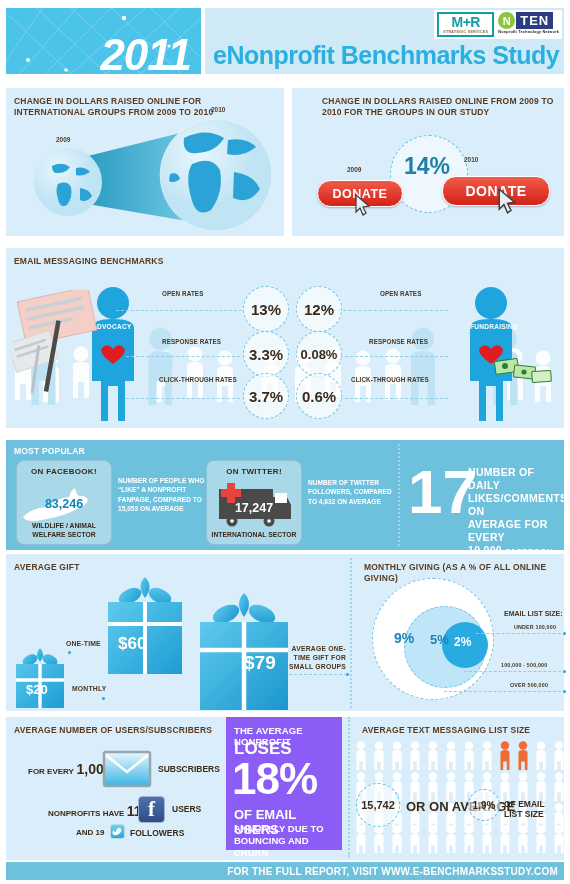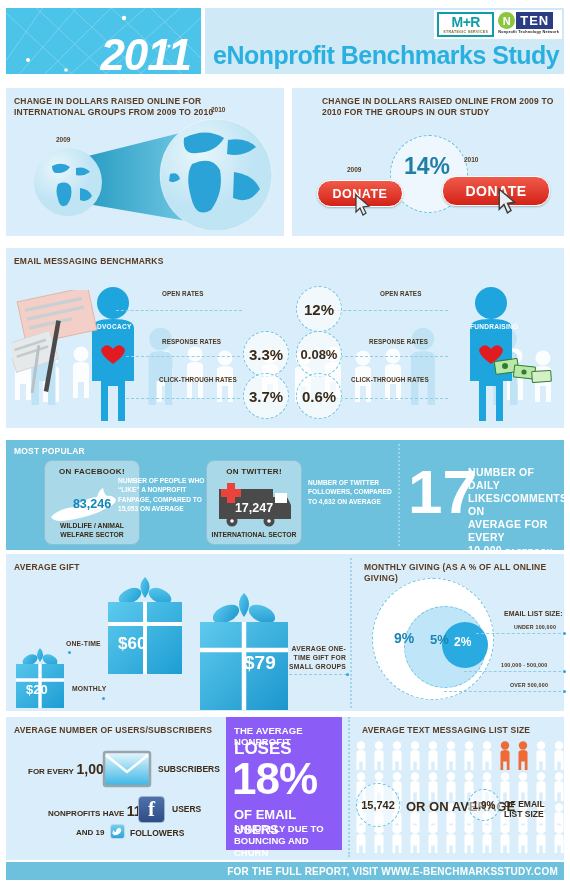--- a/index.html
+++ b/index.html
@@ -377,38 +377,39 @@
     </svg>
 
     <div class="leader" style="left:110px;top:62px;width:126px;"></div>
     <div class="leader" style="left:322px;top:62px;width:120px;"></div>
     <div class="leader" style="left:120px;top:108px;width:114px;"></div>
     <div class="leader" style="left:324px;top:108px;width:118px;"></div>
     <div class="leader" style="left:120px;top:150px;width:114px;"></div>
     <div class="leader" style="left:324px;top:150px;width:118px;"></div>
 
     <div class="rate-lbl" style="left:156px;top:42px;">OPEN RATES</div>
+    <div class="circ-stat" style="left:237px;top:38px;">13%</div>
     <div class="circ-stat" style="left:290px;top:38px;">12%</div>
     <div class="rate-lbl" style="left:374px;top:42px;">OPEN RATES</div>
 
     <div class="rate-lbl" style="left:156px;top:90px;">RESPONSE RATES</div>
     <div class="circ-stat" style="left:237px;top:83px;">3.3%</div>
     <div class="circ-stat sm" style="left:290px;top:83px;">0.08%</div>
     <div class="rate-lbl" style="left:363px;top:90px;">RESPONSE RATES</div>
 
     <div class="rate-lbl" style="left:153px;top:128px;">CLICK-THROUGH RATES</div>
     <div class="circ-stat" style="left:237px;top:125px;">3.7%</div>
     <div class="circ-stat" style="left:290px;top:125px;">0.6%</div>
     <div class="rate-lbl" style="left:345px;top:128px;">CLICK-THROUGH RATES</div>
   </div>
 
   <div class="panel panel-med r3">
     <div class="sect-title white" style="position:absolute;left:8px;top:6px;">MOST POPULAR</div>
 
-    <div class="badge" style="left:10px;top:20px;width:96px;height:85px;margin-left:28px;">
+    <div class="badge" style="left:10px;top:20px;width:96px;height:85px;">
       <div class="badge-head">ON FACEBOOK!</div>
       <svg width="96" height="48" viewBox="0 0 96 48" style="position:absolute;left:0;top:20px;">
         <path d="M6 36 q8 -9 24 -10 q10 -9 22 -10 q2 -7 6 -9 q1 6 4 8 q6 -1 9 4 q-2 6 -8 7 q-7 5 -17 8 q-16 5 -30 6 q-8 0 -10 -4z" fill="#ffffff"></path>
         <circle cx="69" cy="24" r="1.3" fill="#a9d9e9"></circle>
       </svg>
       <div style="position:absolute;left:0;top:36px;width:100%;text-align:center;font-size:12.5px;font-weight:bold;color:#1186b8;">83,246</div>
       <div class="badge-foot">WILDLIFE / ANIMAL WELFARE SECTOR</div>
     </div>
     <div class="note-white" style="left:112px;top:36px;width:92px;">NUMBER OF PEOPLE WHO “LIKE” A NONPROFIT FANPAGE, COMPARED TO 15,053 ON AVERAGE</div>
 

